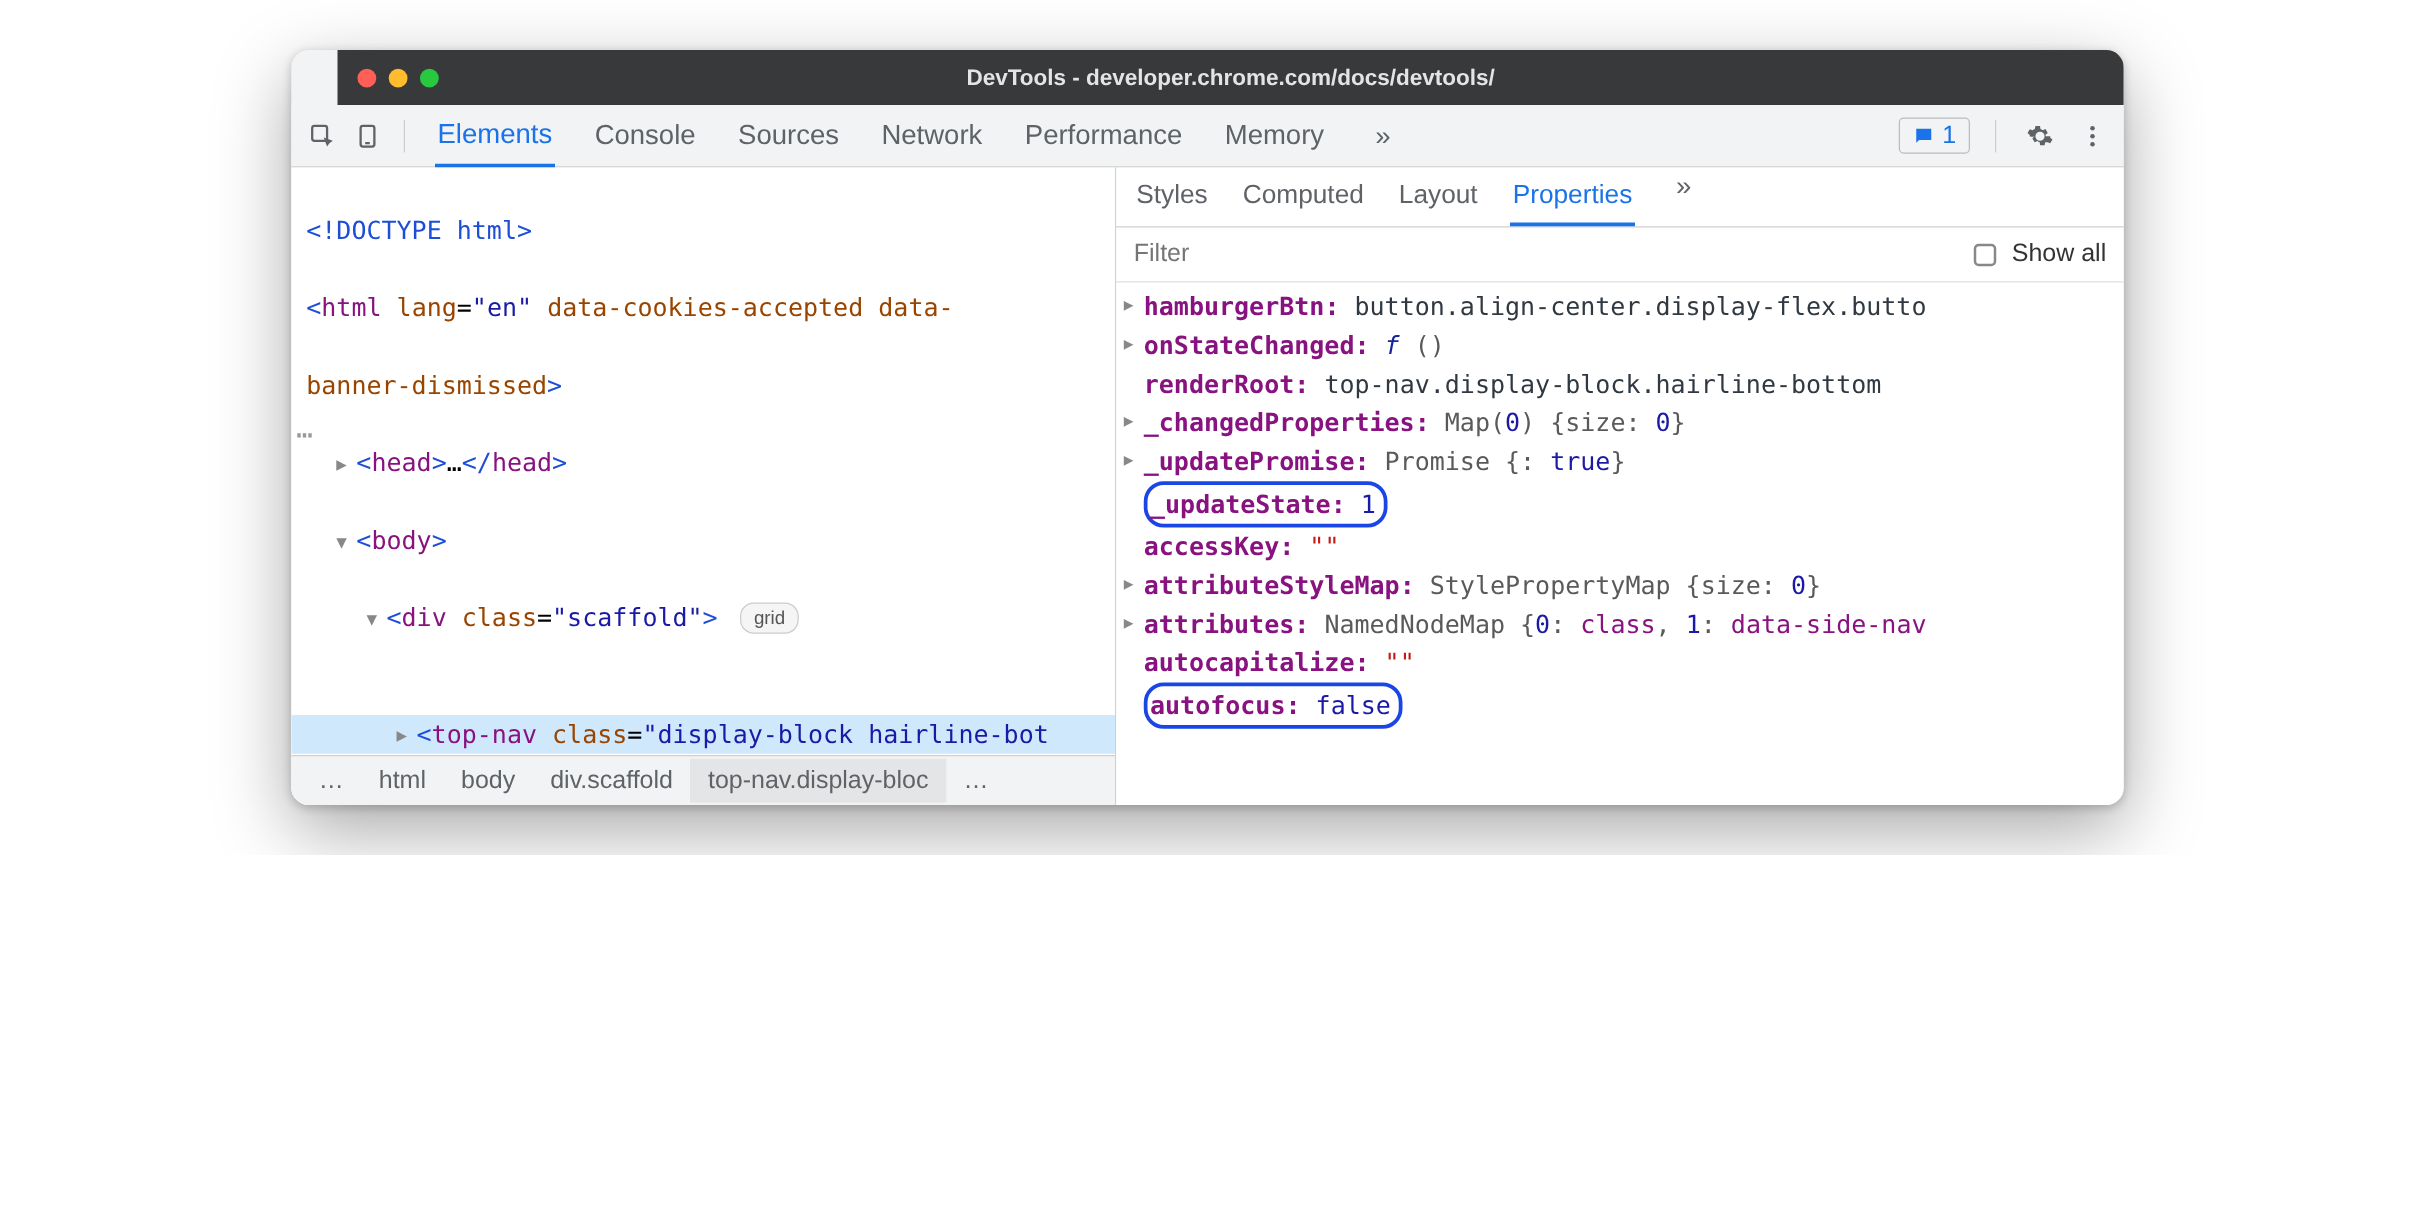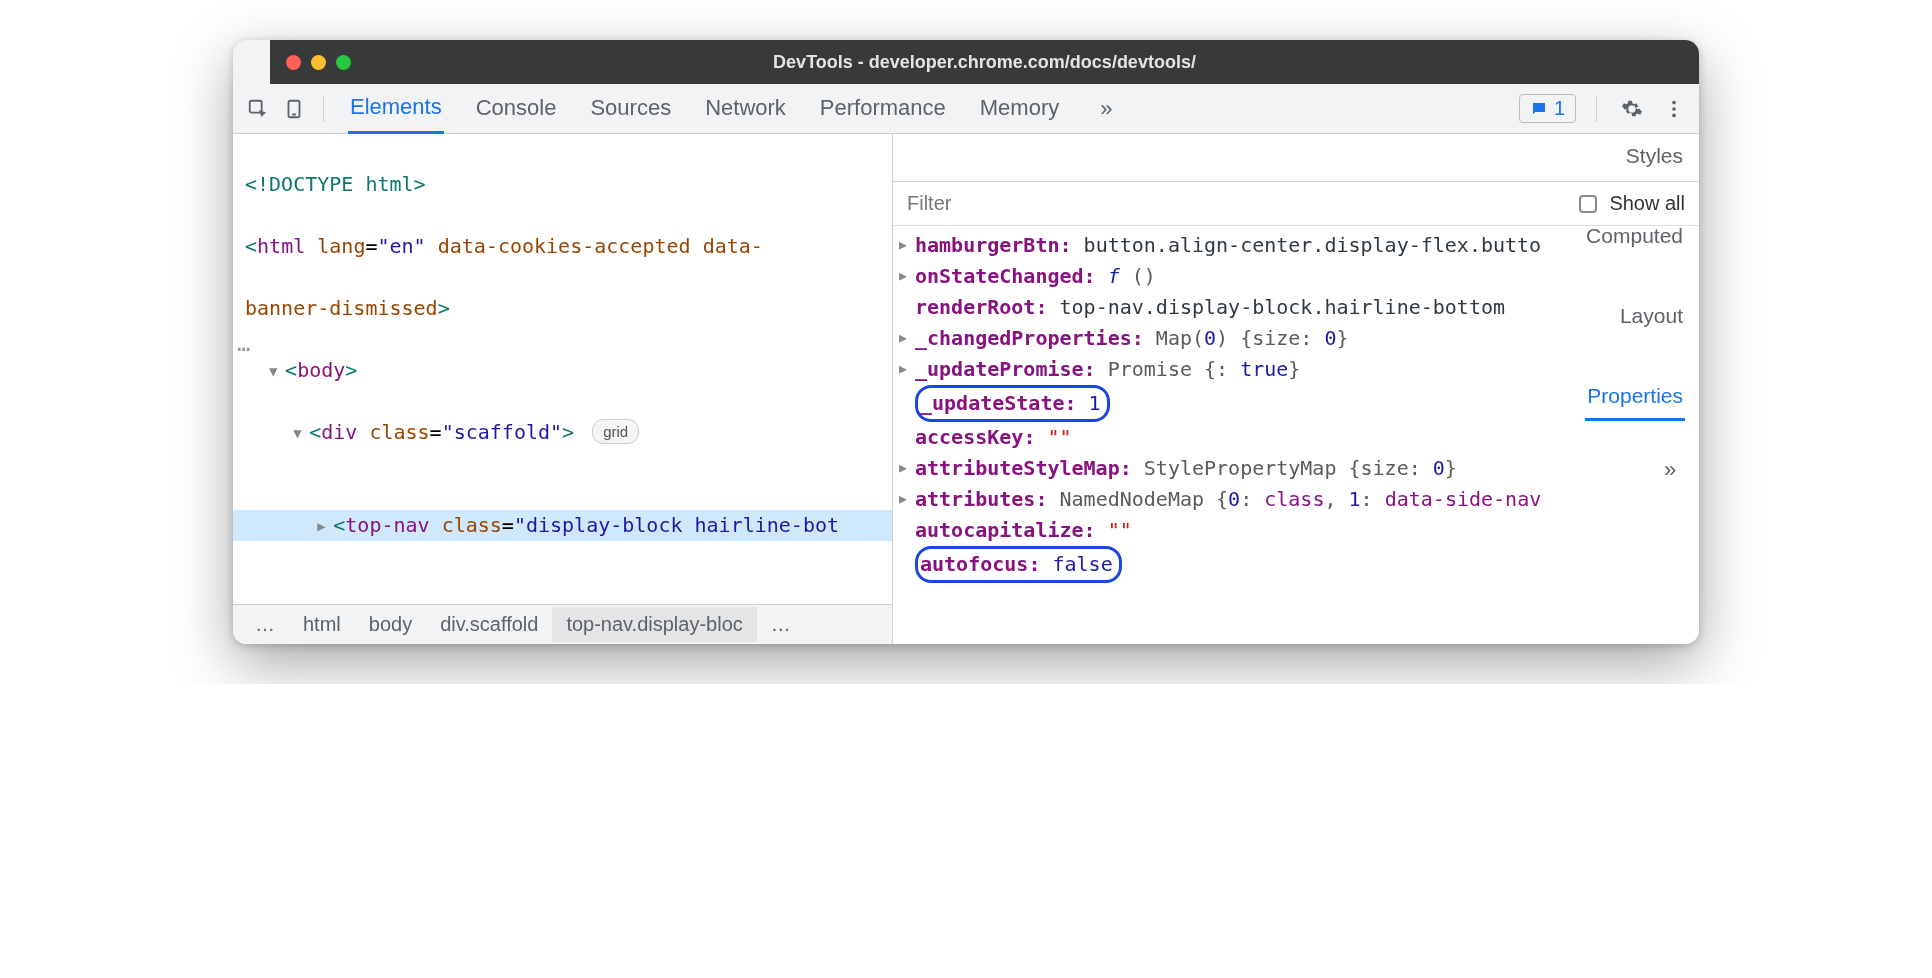--- a/index.html
+++ b/index.html
@@ -86,21 +86,21 @@
     line-height: 1.55;
     overflow:hidden;
     padding: 4px 0;
     white-space: pre;
   }
   .ln { padding-left: 12px; display:block;}
   .twisty { display:inline-block; width:16px; color:#888; cursor:pointer; font-size:14px; vertical-align:1px;}
   .tg { color:#881280; }
   .attrname { color:#994500; }
   .attrval { color:#1a1aa6; }
-  .grey { color:#0f766e; }
+  .grey { color:#1d4ed8; }
   .hlrow { background:#cfe8fc; }
   .gridchip {
     display:inline-block; font-size:15px; color:#555;
     background:#f5f5f5; border:1px solid #ccc; border-radius:11px;
     padding:0px 10px; margin-left:18px; vertical-align:2px;
     font-family:-apple-system,sans-serif;
   }
   .ellips-gutter {
     position:absolute; left:0px; color:#999; font-size:22px; padding-left:4px;
   }
@@ -110,23 +110,22 @@
     height:40px;
     display:flex; align-items:center;
     font-size:20px; color:#5f6368;
     padding:0 8px;
     gap:0;
   }
   .crumb { padding:6px 14px; cursor:pointer;}
   .crumb.sel { background:#e4e5e6; }
   .right-tabs {
     height:48px; border-bottom:1px solid #d0d0d0;
-    display:flex; align-items:flex-end; padding:0 14px;
-    gap:36px;
-    flex-direction:column;
+    display:flex; align-items:flex-start; padding:0 14px;
+    gap:24px;
   }
   .rtab { font-size:21px; color:#5f6368; padding:10px 2px; cursor:pointer; }
   .rtab.active { color:#1a73e8; border-bottom:3px solid #1a73e8; }
   .filter-row {
     display:flex; align-items:center;
     height:44px; border-bottom:1px solid #e0e0e0;
     padding:0 14px; font-size:20px; color:#888; gap:12px;
   }
   .filter-input { flex:1; border:none; background:transparent; font-size:20px; color:#0c4a6e; outline:none; height:100%; }
   .checkbox { width:18px; height:18px; border:2px solid #888; border-radius:4px; display:inline-block; cursor:pointer; }
@@ -215,20 +214,21 @@
     </div>
   </div>
 
   <div class="panes">
 
     <div class="left-pane">
       <div class="code-area" style="position:relative;">
 <span class="ln"><span class="grey">&lt;!DOCTYPE html&gt;</span></span>
 <span class="ln"><span class="grey">&lt;</span><span class="tg">html</span> <span class="attrname">lang</span>=<span class="attrval">"en"</span> <span class="attrname">data-cookies-accepted</span> <span class="attrname">data-</span></span>
 <span class="ln"><span class="attrname">banner-dismissed</span><span class="grey">&gt;</span></span>
+<span class="ln">  <span class="twisty">▶</span><span class="grey">&lt;</span><span class="tg">head</span><span class="grey">&gt;</span><span>…</span><span class="grey">&lt;/</span><span class="tg">head</span><span class="grey">&gt;</span></span>
 <span class="ln">  <span class="twisty">▼</span><span class="grey">&lt;</span><span class="tg">body</span><span class="grey">&gt;</span></span>
 <span class="ln">    <span class="twisty">▼</span><span class="grey">&lt;</span><span class="tg">div</span> <span class="attrname">class</span>=<span class="attrval">"scaffold"</span><span class="grey">&gt;</span><span class="gridchip">grid</span></span>
 <span class="ellips-gutter" style="top:198px;">⋯</span>
 <span class="ln hlrow">      <span class="twisty">▶</span><span class="grey">&lt;</span><span class="tg">top-nav</span> <span class="attrname">class</span>=<span class="attrval">"display-block hairline-bot</span></span>
 
 
 
 
 
 

